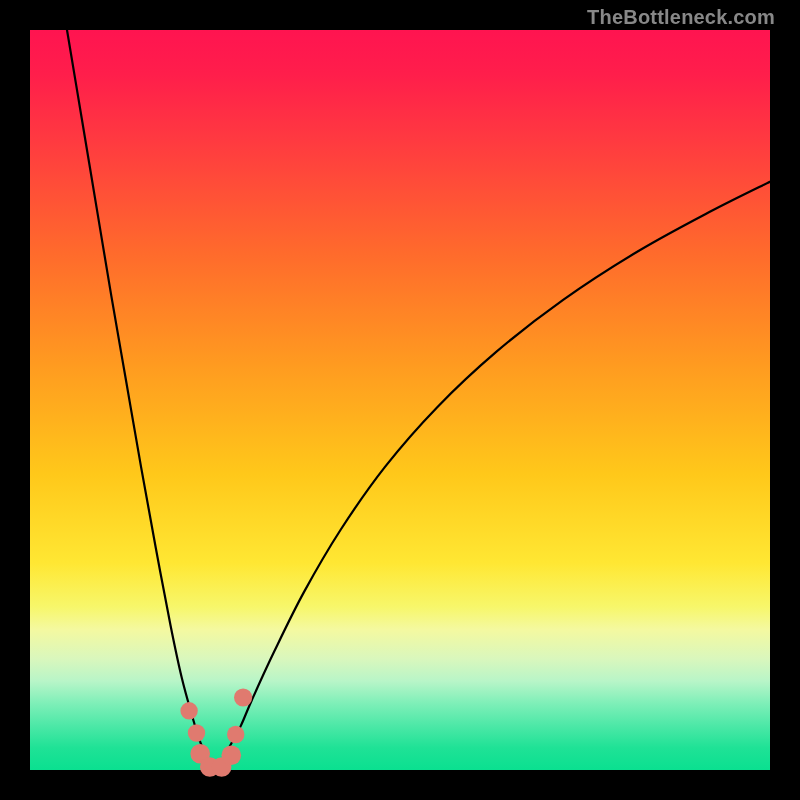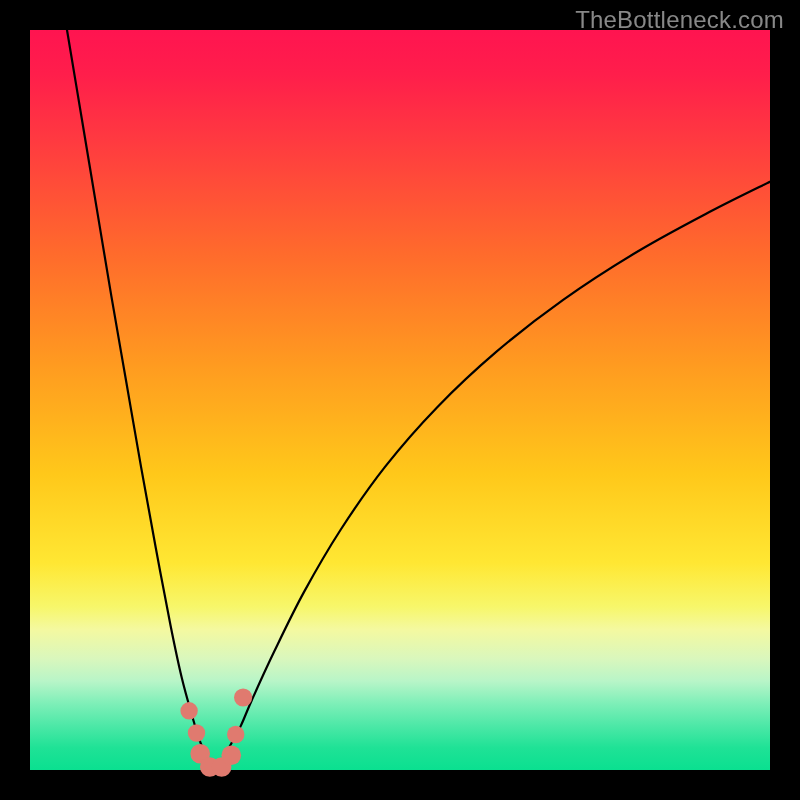--- a/index.html
+++ b/index.html
@@ -39,24 +39,24 @@
       #b8f5c8 88%,
       #7eefb8 91%,
       #4de8a7 94%,
       #1fe296 97%,
       #0ae090 100%
     );
   }
   .watermark {
     position: absolute;
     top: 6px;
-    right: 16px;
+    right: 25px;
     color: #888;
-    font-size: 24px;
-    font-weight: 400;
+    font-size: 20px;
+    font-weight: 700;
     letter-spacing: 0.2px;
     user-select: none;
   }
   svg.curves {
     position: absolute;
     left: 0;
     top: 0;
     width: 740px;
     height: 740px;
     overflow: visible;

